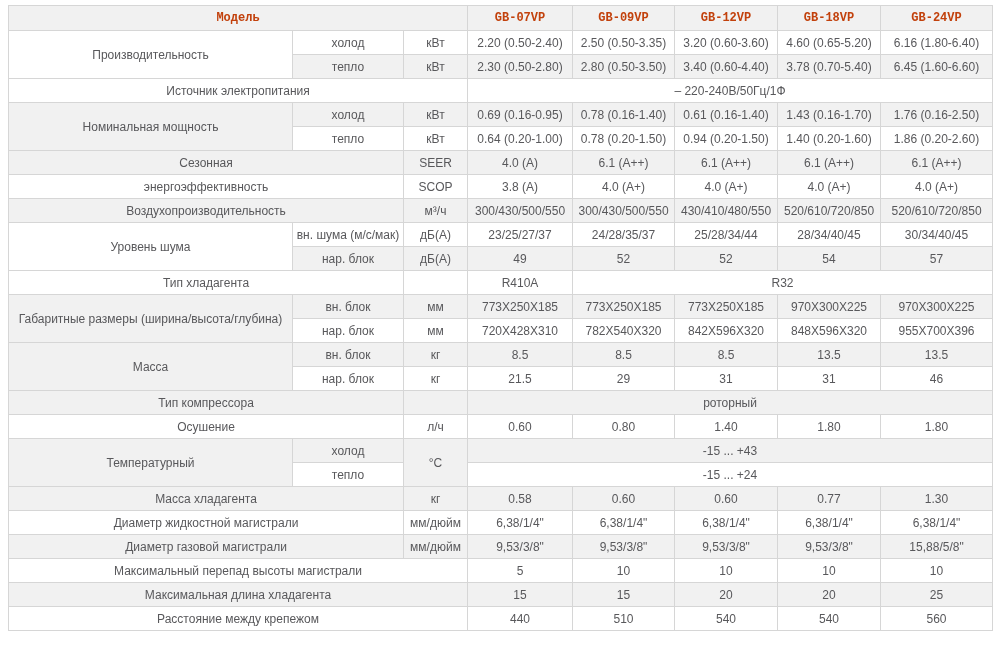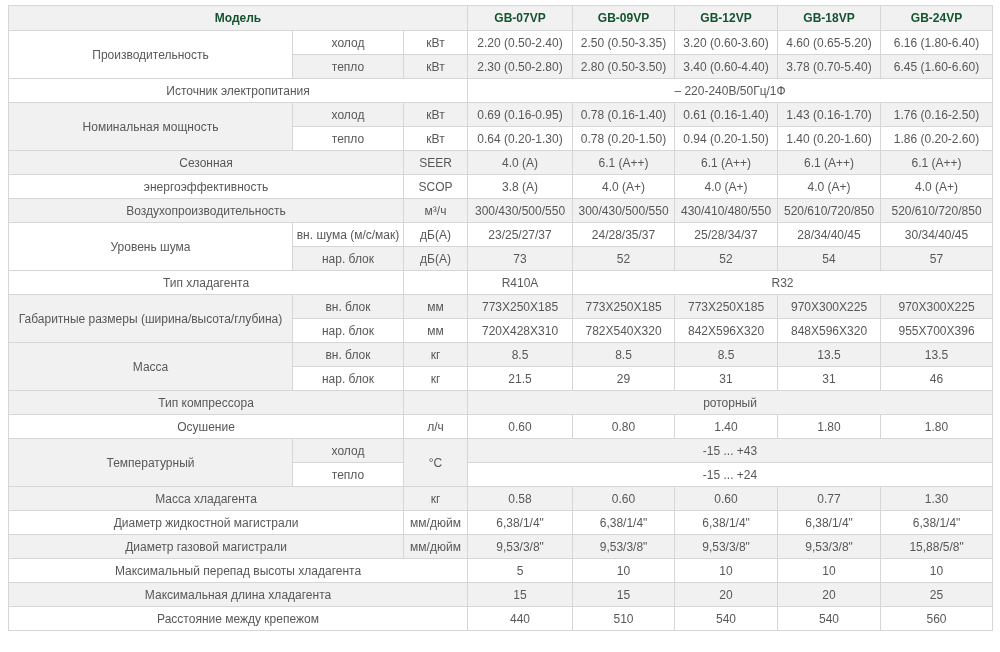--- a/index.html
+++ b/index.html
@@ -13,22 +13,23 @@
     font-size: 12px;
     color: #58585b;
     height: 23px;
     padding: 0 3px;
     overflow: hidden;
     white-space: nowrap;
     font-weight: normal;
   }
   table.spec th {
     font-weight: bold;
-    color: #14532d;
+    color: #c2410c;
     height: 24px;
+    font-family: Liberation Mono, monospace;
   }
   
   table.spec tr:nth-child(odd) { background: #f1f1f1; }
   table.spec tr:nth-child(even) { background: #ffffff; }
 </style>
 </head>
 <body>
 
 <div class="page">
   <table class="spec">
@@ -80,21 +81,21 @@
           <td>кВт</td>
           <td>0.69 (0.16-0.95)</td>
           <td>0.78 (0.16-1.40)</td>
           <td>0.61 (0.16-1.40)</td>
           <td>1.43 (0.16-1.70)</td>
           <td>1.76 (0.16-2.50)</td>
         </tr>
         <tr>
           <td>тепло</td>
           <td>кВт</td>
-          <td>0.64 (0.20-1.30)</td>
+          <td>0.64 (0.20-1.00)</td>
           <td>0.78 (0.20-1.50)</td>
           <td>0.94 (0.20-1.50)</td>
           <td>1.40 (0.20-1.60)</td>
           <td>1.86 (0.20-2.60)</td>
         </tr>
         <tr>
           <td colspan="2">Сезонная</td>
           <td>SEER</td>
           <td>4.0 (A)</td>
           <td>6.1 (A++)</td>
@@ -119,28 +120,28 @@
           <td>430/410/480/550</td>
           <td>520/610/720/850</td>
           <td>520/610/720/850</td>
         </tr>
         <tr>
           <td rowspan="2">Уровень шума</td>
           <td>вн. шума (м/с/мак)</td>
           <td>дБ(А)</td>
           <td>23/25/27/37</td>
           <td>24/28/35/37</td>
-          <td>25/28/34/37</td>
+          <td>25/28/34/44</td>
           <td>28/34/40/45</td>
           <td>30/34/40/45</td>
         </tr>
         <tr>
           <td>нар. блок</td>
           <td>дБ(А)</td>
-          <td>73</td>
+          <td>49</td>
           <td>52</td>
           <td>52</td>
           <td>54</td>
           <td>57</td>
         </tr>
         <tr>
           <td colspan="2">Тип хладагента</td>
           <td></td>
           <td>R410A</td>
           <td colspan="4">R32</td>
@@ -228,21 +229,21 @@
         <tr>
           <td colspan="2">Диаметр газовой магистрали</td>
           <td>мм/дюйм</td>
           <td>9,53/3/8"</td>
           <td>9,53/3/8"</td>
           <td>9,53/3/8"</td>
           <td>9,53/3/8"</td>
           <td>15,88/5/8"</td>
         </tr>
         <tr>
-          <td colspan="3">Максимальный перепад высоты хладагента</td>
+          <td colspan="3">Максимальный перепад высоты магистрали</td>
           <td>5</td>
           <td>10</td>
           <td>10</td>
           <td>10</td>
           <td>10</td>
         </tr>
         <tr>
           <td colspan="3">Максимальная длина хладагента</td>
           <td>15</td>
           <td>15</td>

